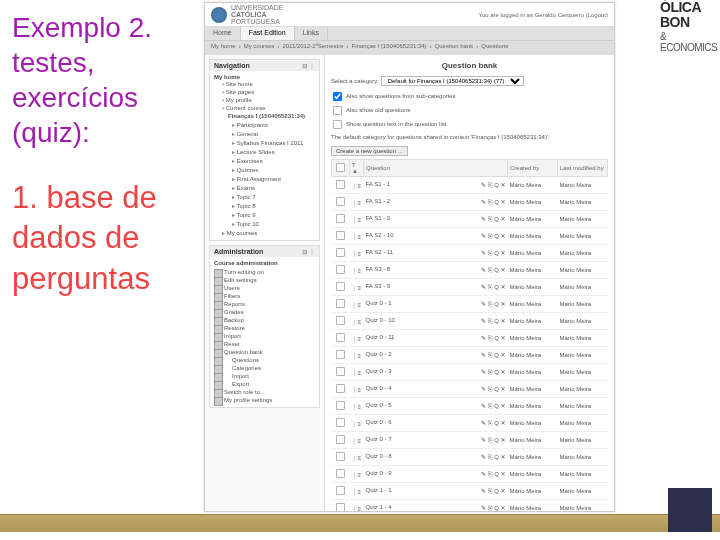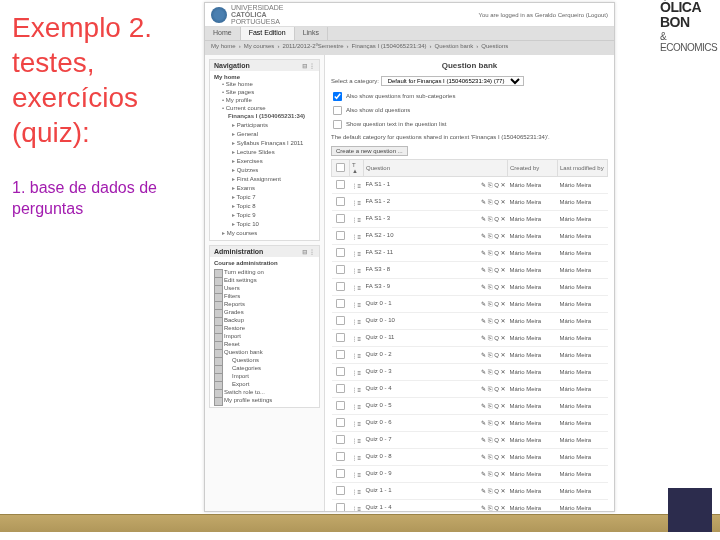--- a/index.html
+++ b/index.html
@@ -1,19 +1,19 @@
 <!DOCTYPE html>
 <html><head>
 <meta charset="utf-8">
 <style>
 *{box-sizing:border-box;margin:0;padding:0;font-family:Arial,Helvetica,sans-serif}
 body{width:720px;height:540px;background:#fff;position:relative;overflow:hidden}
 .leftcol{position:absolute;left:0;top:0;width:200px;height:540px;padding:10px 0 0 12px}
-.leftcol h1{font-size:28px;font-weight:400;line-height:1.25;margin-bottom:28px;color:#ef4444}
-.leftcol p{font-size:16px;font-weight:400;line-height:1.3;color:#a21caf}
+.leftcol h1{font-size:28px;font-weight:400;line-height:1.25;margin-bottom:28px;color:#a21caf}
+.leftcol p{font-size:31px;font-weight:400;line-height:1.3;color:#ef4444}
 .rightedge{position:absolute;right:0;top:0;width:60px;height:70px;text-align:left;font-size:14px;font-weight:700;color:#2b2b2b;line-height:1.1;overflow:hidden;letter-spacing:-.5px}
 .rightedge .sub{font-size:10px;font-weight:400;color:#555}
 .bottombar{position:absolute;left:0;bottom:8px;width:720px;height:18px;background:linear-gradient(#c2a869,#b0975a);border-top:1px solid #9a8347}
 .corner{position:absolute;right:8px;bottom:8px;width:44px;height:44px;background:#2c2c4d}
 .moodle{position:absolute;left:204px;top:2px;width:411px;height:510px;background:#efefef;border:1px solid #ccc;font-size:7px;color:#444;box-shadow:0 0 3px rgba(0,0,0,.15)}
 .m-header{height:24px;background:#fff;border-bottom:1px solid #ddd;display:flex;align-items:center;padding:0 6px;gap:4px}
 .m-header .logo{width:16px;height:16px;border-radius:50%;background:radial-gradient(circle,#4a7fb0 40%,#2a5a85 100%)}
 .m-header .uni{font-size:7px;color:#777;line-height:1}
 .m-header .login{margin-left:auto;font-size:6px;color:#666}
 .m-tabs{height:14px;background:#e0e0e0;display:flex;border-bottom:1px solid #ccc}

